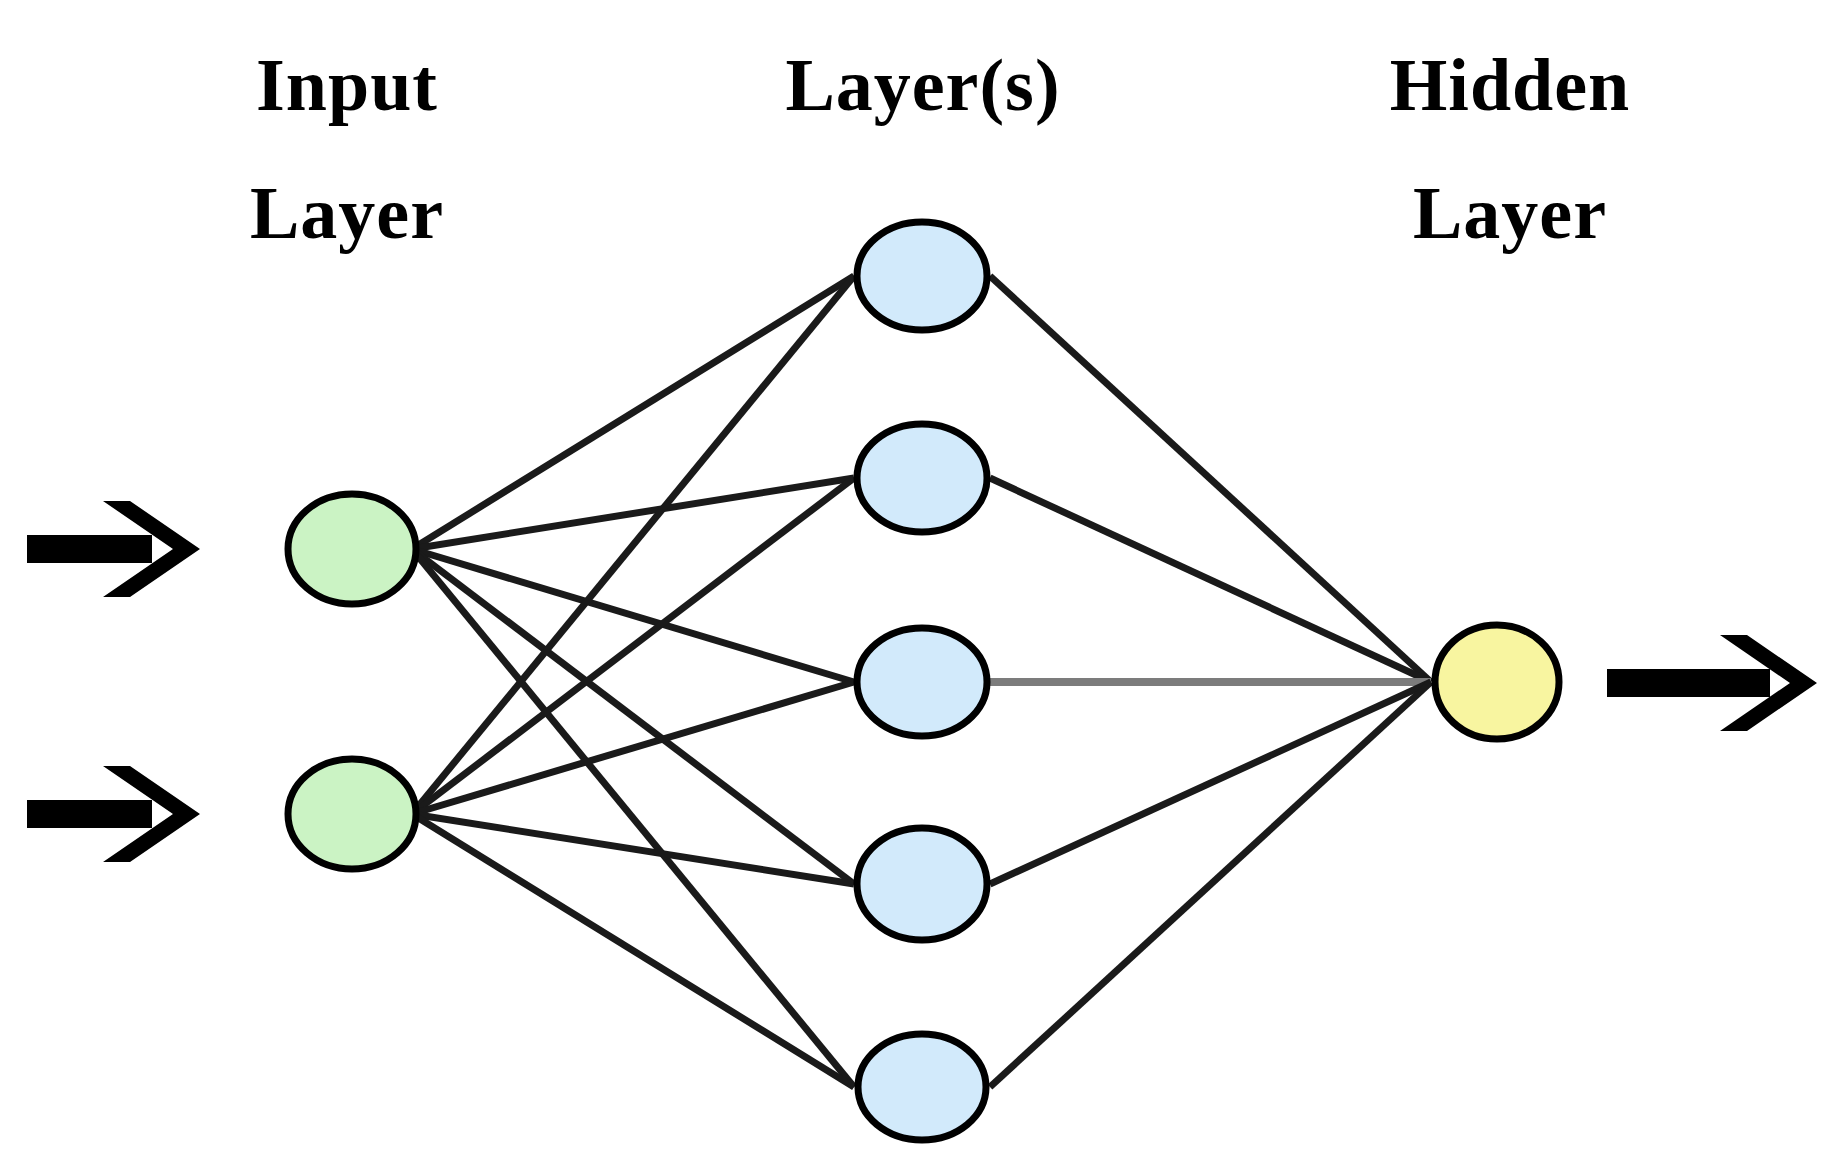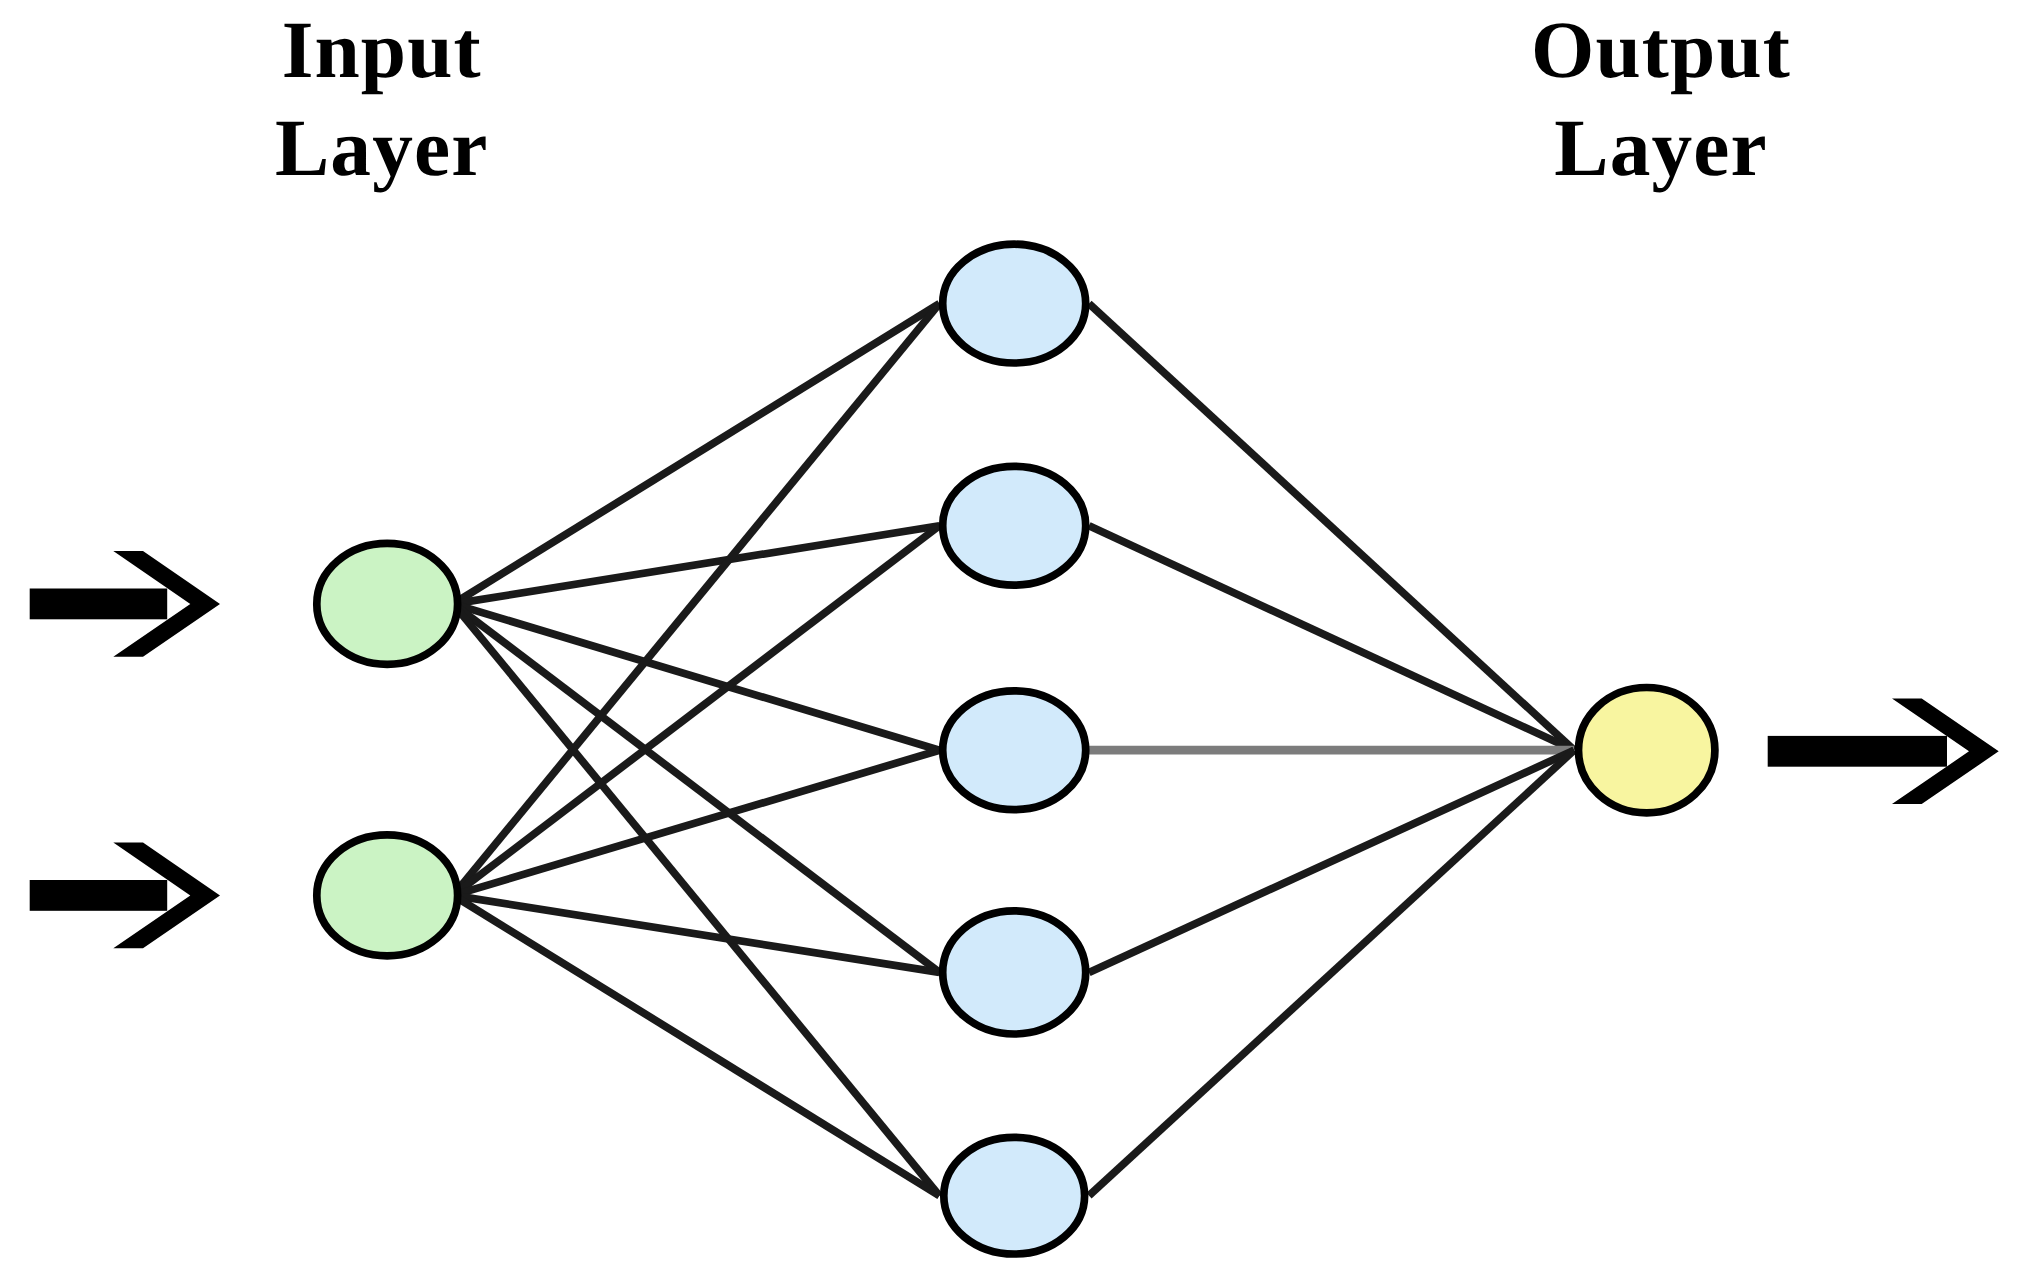--- a/index.html
+++ b/index.html
@@ -25,21 +25,21 @@
     top: 2px;
     width: 500px;
     text-align: center;
     font-weight: bold;
     font-size: 74px;
     line-height: 89px;
     color: #000000;
     letter-spacing: 1px;
     white-space: nowrap;
   }
-  .layer-label span { display: block; }
+  .layer-label span { display: block; margin-top: 39px; }
   #input-label  { left: 97px;  }
   #hidden-label { left: 673px; }
   #output-label { left: 1260px; }
 </style>
 </head>
 <body>
 
 <div id="stage">
 
   <svg id="diagram-svg" width="1846" height="1161" viewBox="0 0 1846 1161">
@@ -73,20 +73,21 @@
       <rect x="1607" y="669" width="163" height="28" fill="#000000"></rect>
       <polygon points="1720,635 1790,683 1720,731 1747,731 1817,683 1747,635" fill="#000000"></polygon>
     </svg>
 
   <div class="layer-label" id="input-label">
     <span>Input</span>
     <span>Layer</span>
   </div>
 
   <div class="layer-label" id="hidden-label">
+    <span>Layer(s)</span>
   </div>
 
   <div class="layer-label" id="output-label">
-    <span>Output</span>
+    <span>Hidden</span>
     <span>Layer</span>
   </div>
 
 </div>
 
 </body></html>

